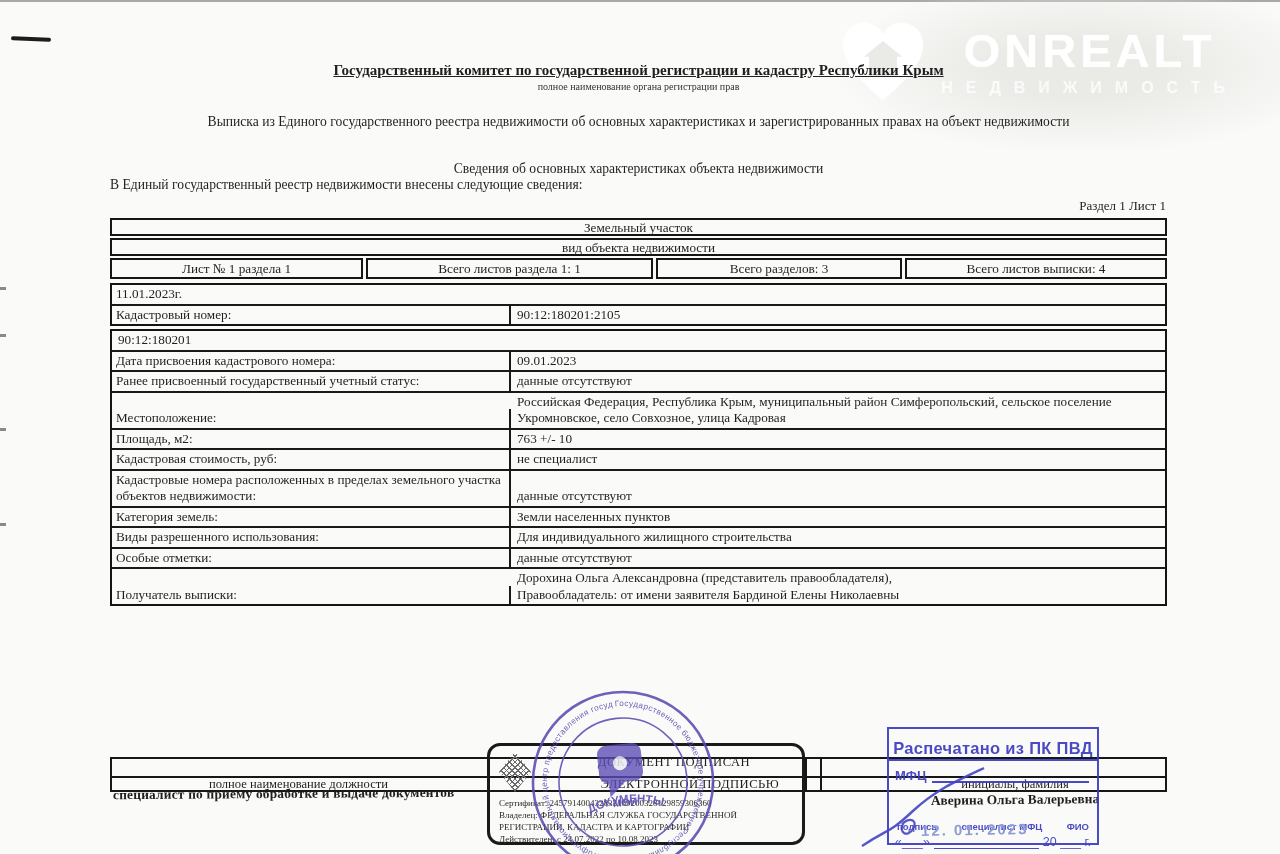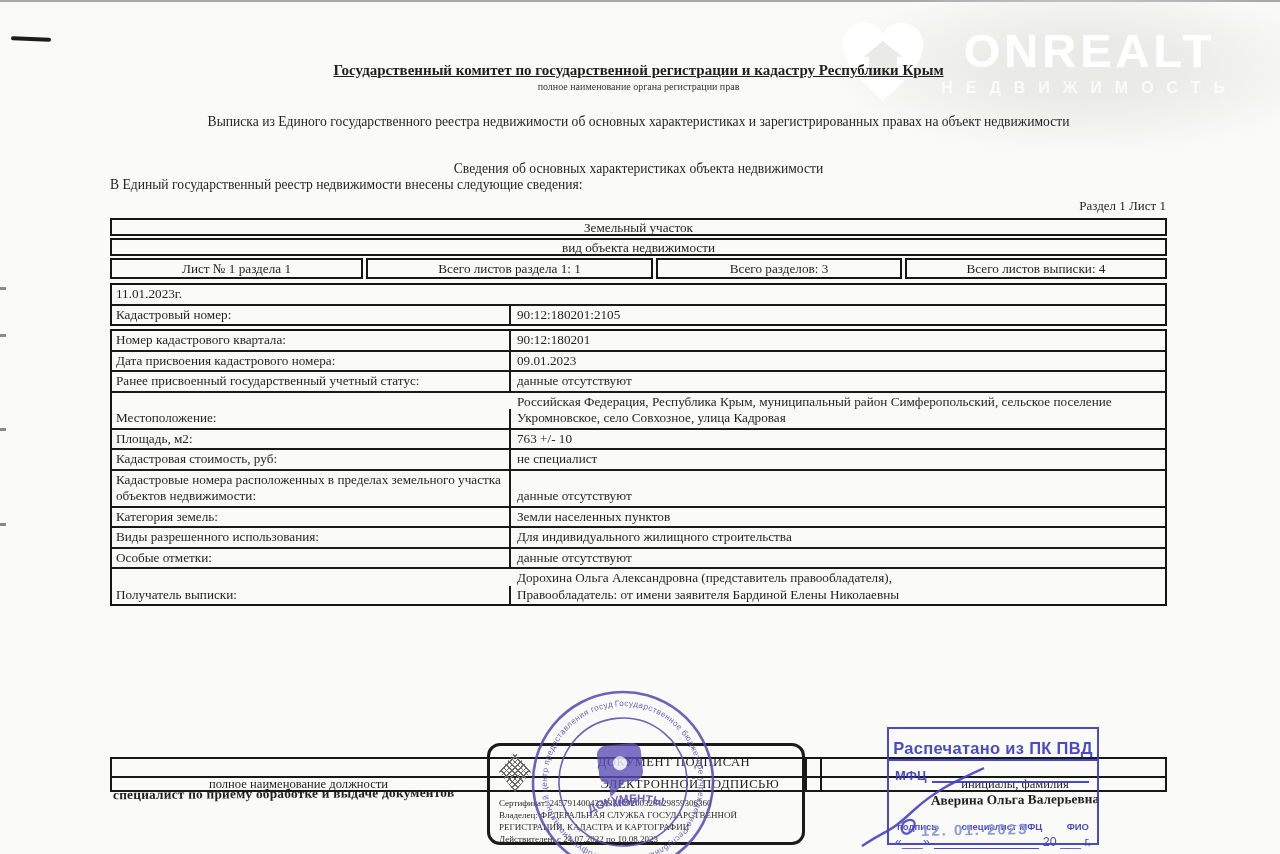--- a/index.html
+++ b/index.html
@@ -135,21 +135,20 @@
       <div class="tcell tfull">11.01.2023г.</div>
     </div>
     <div class="trow h1">
       <div class="tcell tlabel">Кадастровый номер:</div>
       <div class="tcell tvalue">90:12:180201:2105</div>
     </div>
   </div>
 
   <div class="main-box box2">
     <div class="trow h1">
-      <div class="tcell tlabel">Номер кадастрового квартала:</div>
       <div class="tcell tvalue">90:12:180201</div>
     </div>
     <div class="trow h1">
       <div class="tcell tlabel">Дата присвоения кадастрового номера:</div>
       <div class="tcell tvalue">09.01.2023</div>
     </div>
     <div class="trow h1">
       <div class="tcell tlabel">Ранее присвоенный государственный учетный статус:</div>
       <div class="tcell tvalue">данные отсутствуют</div>
     </div>

